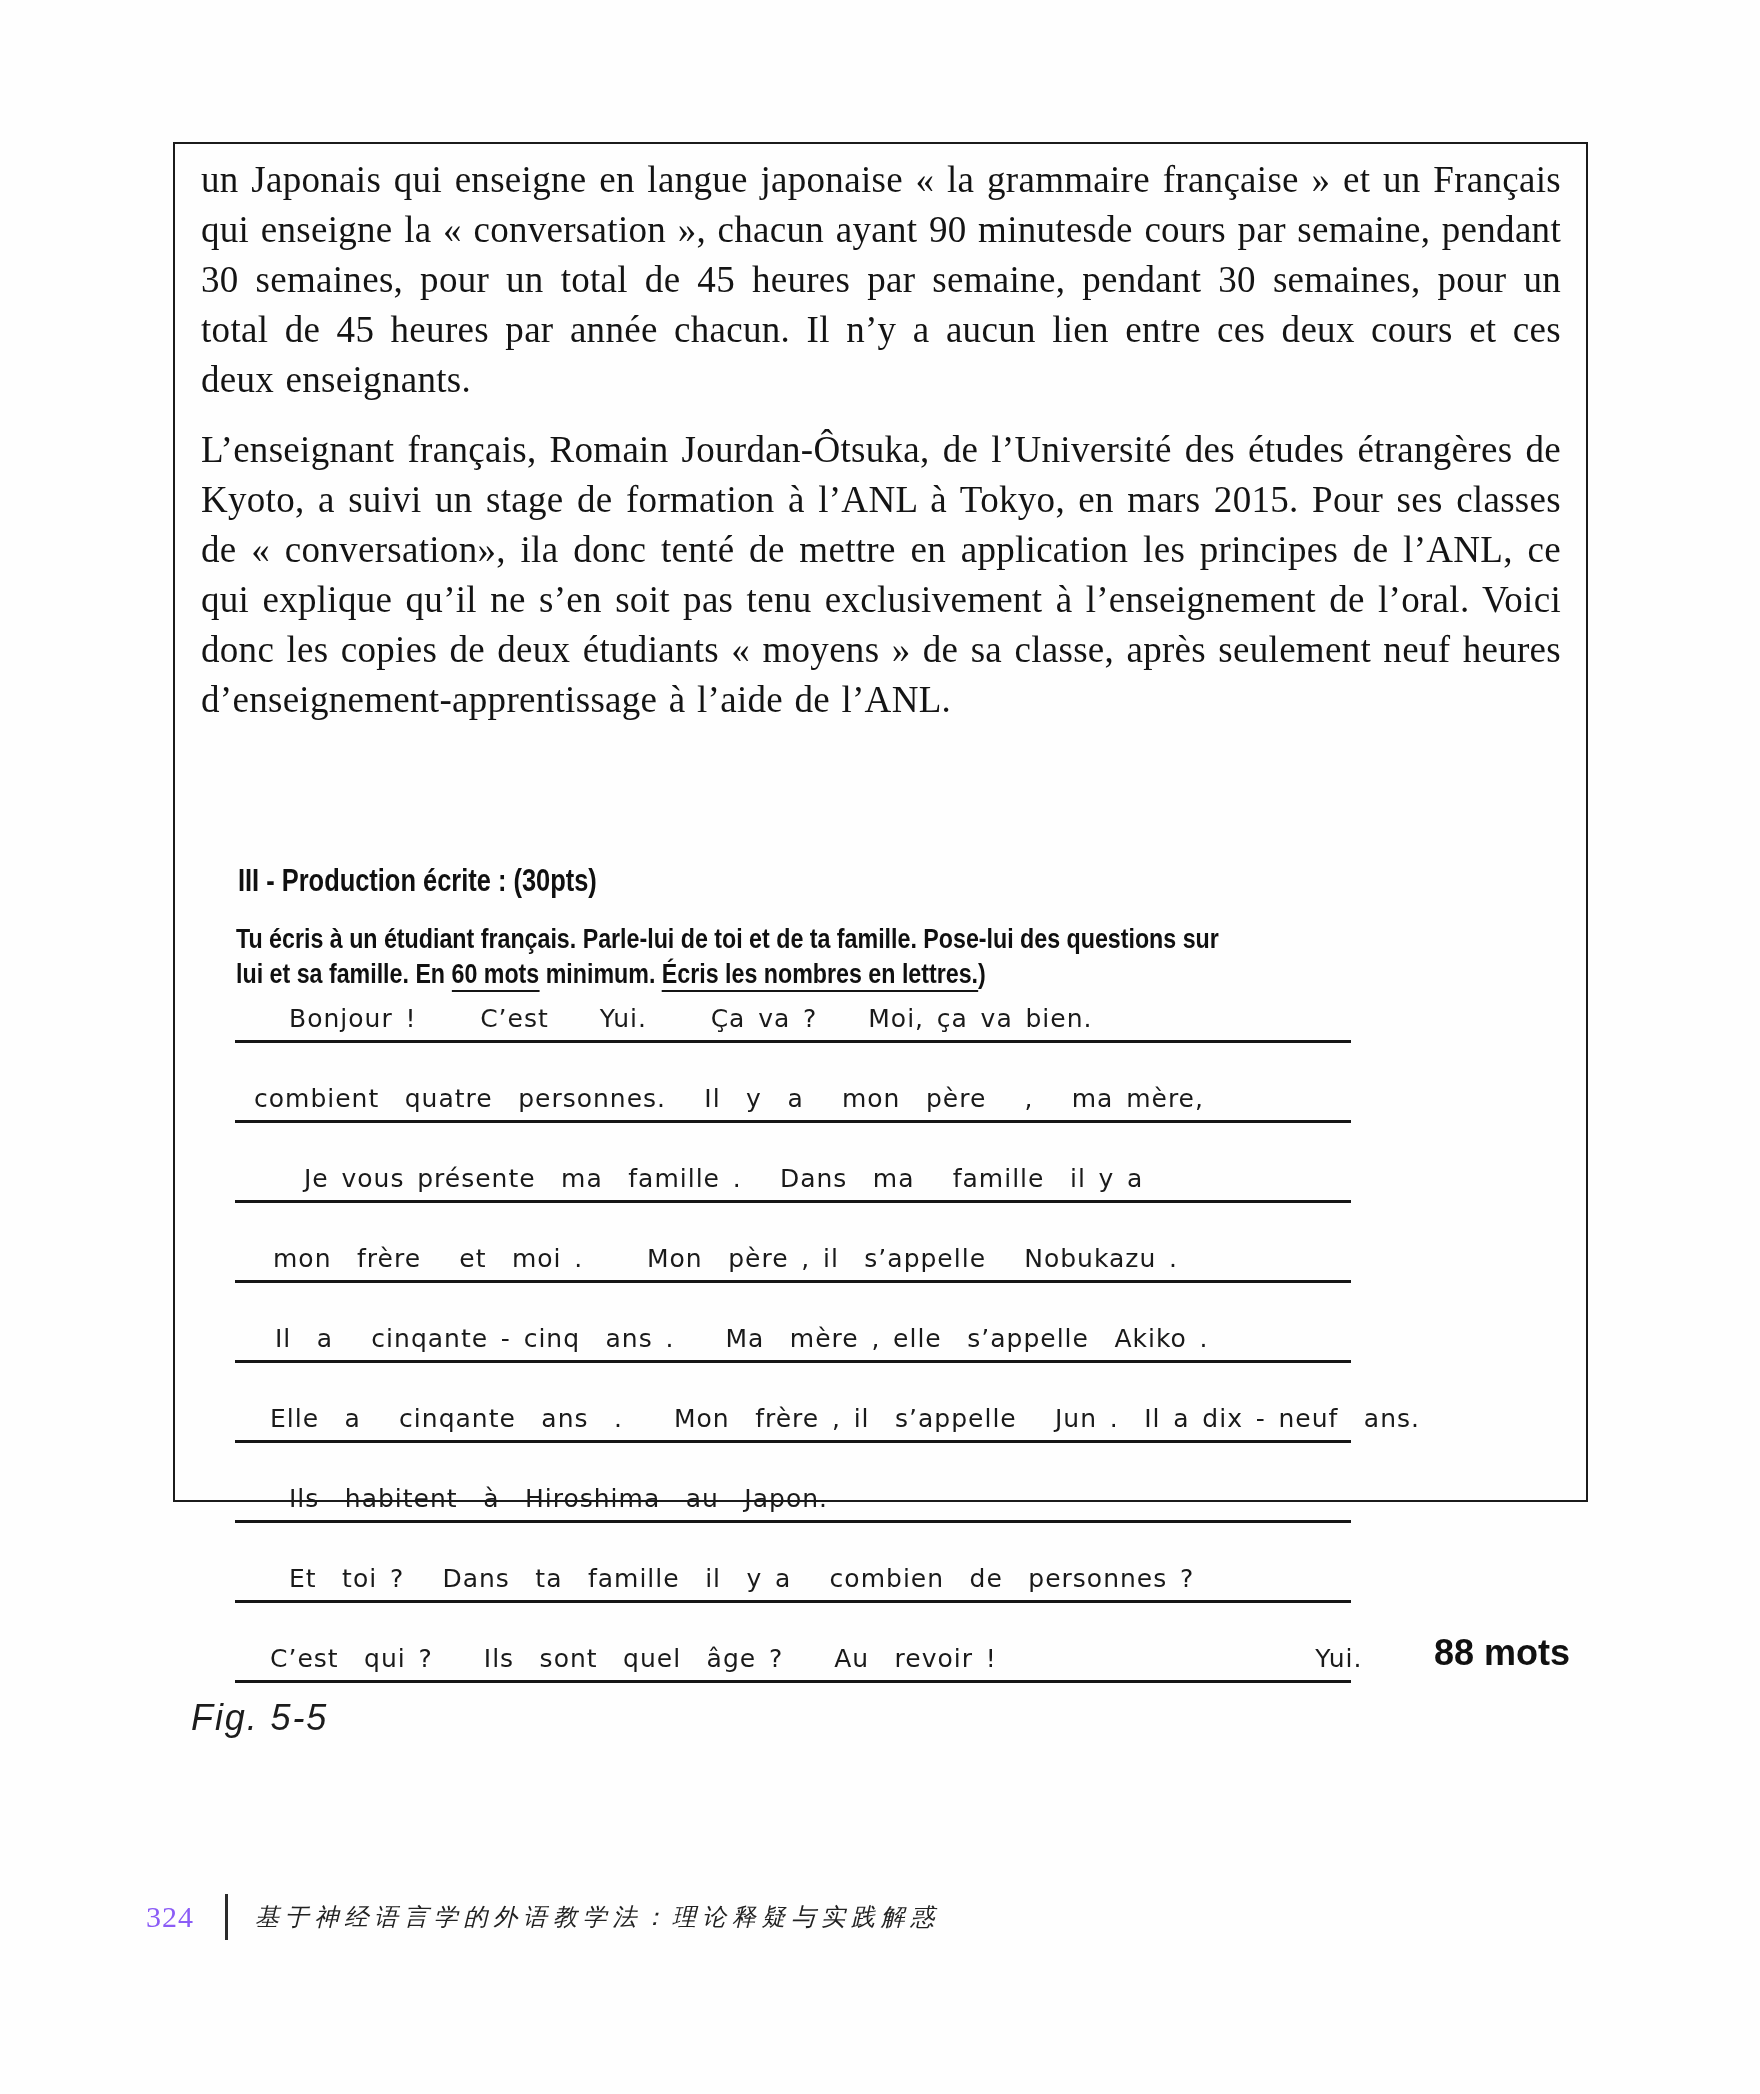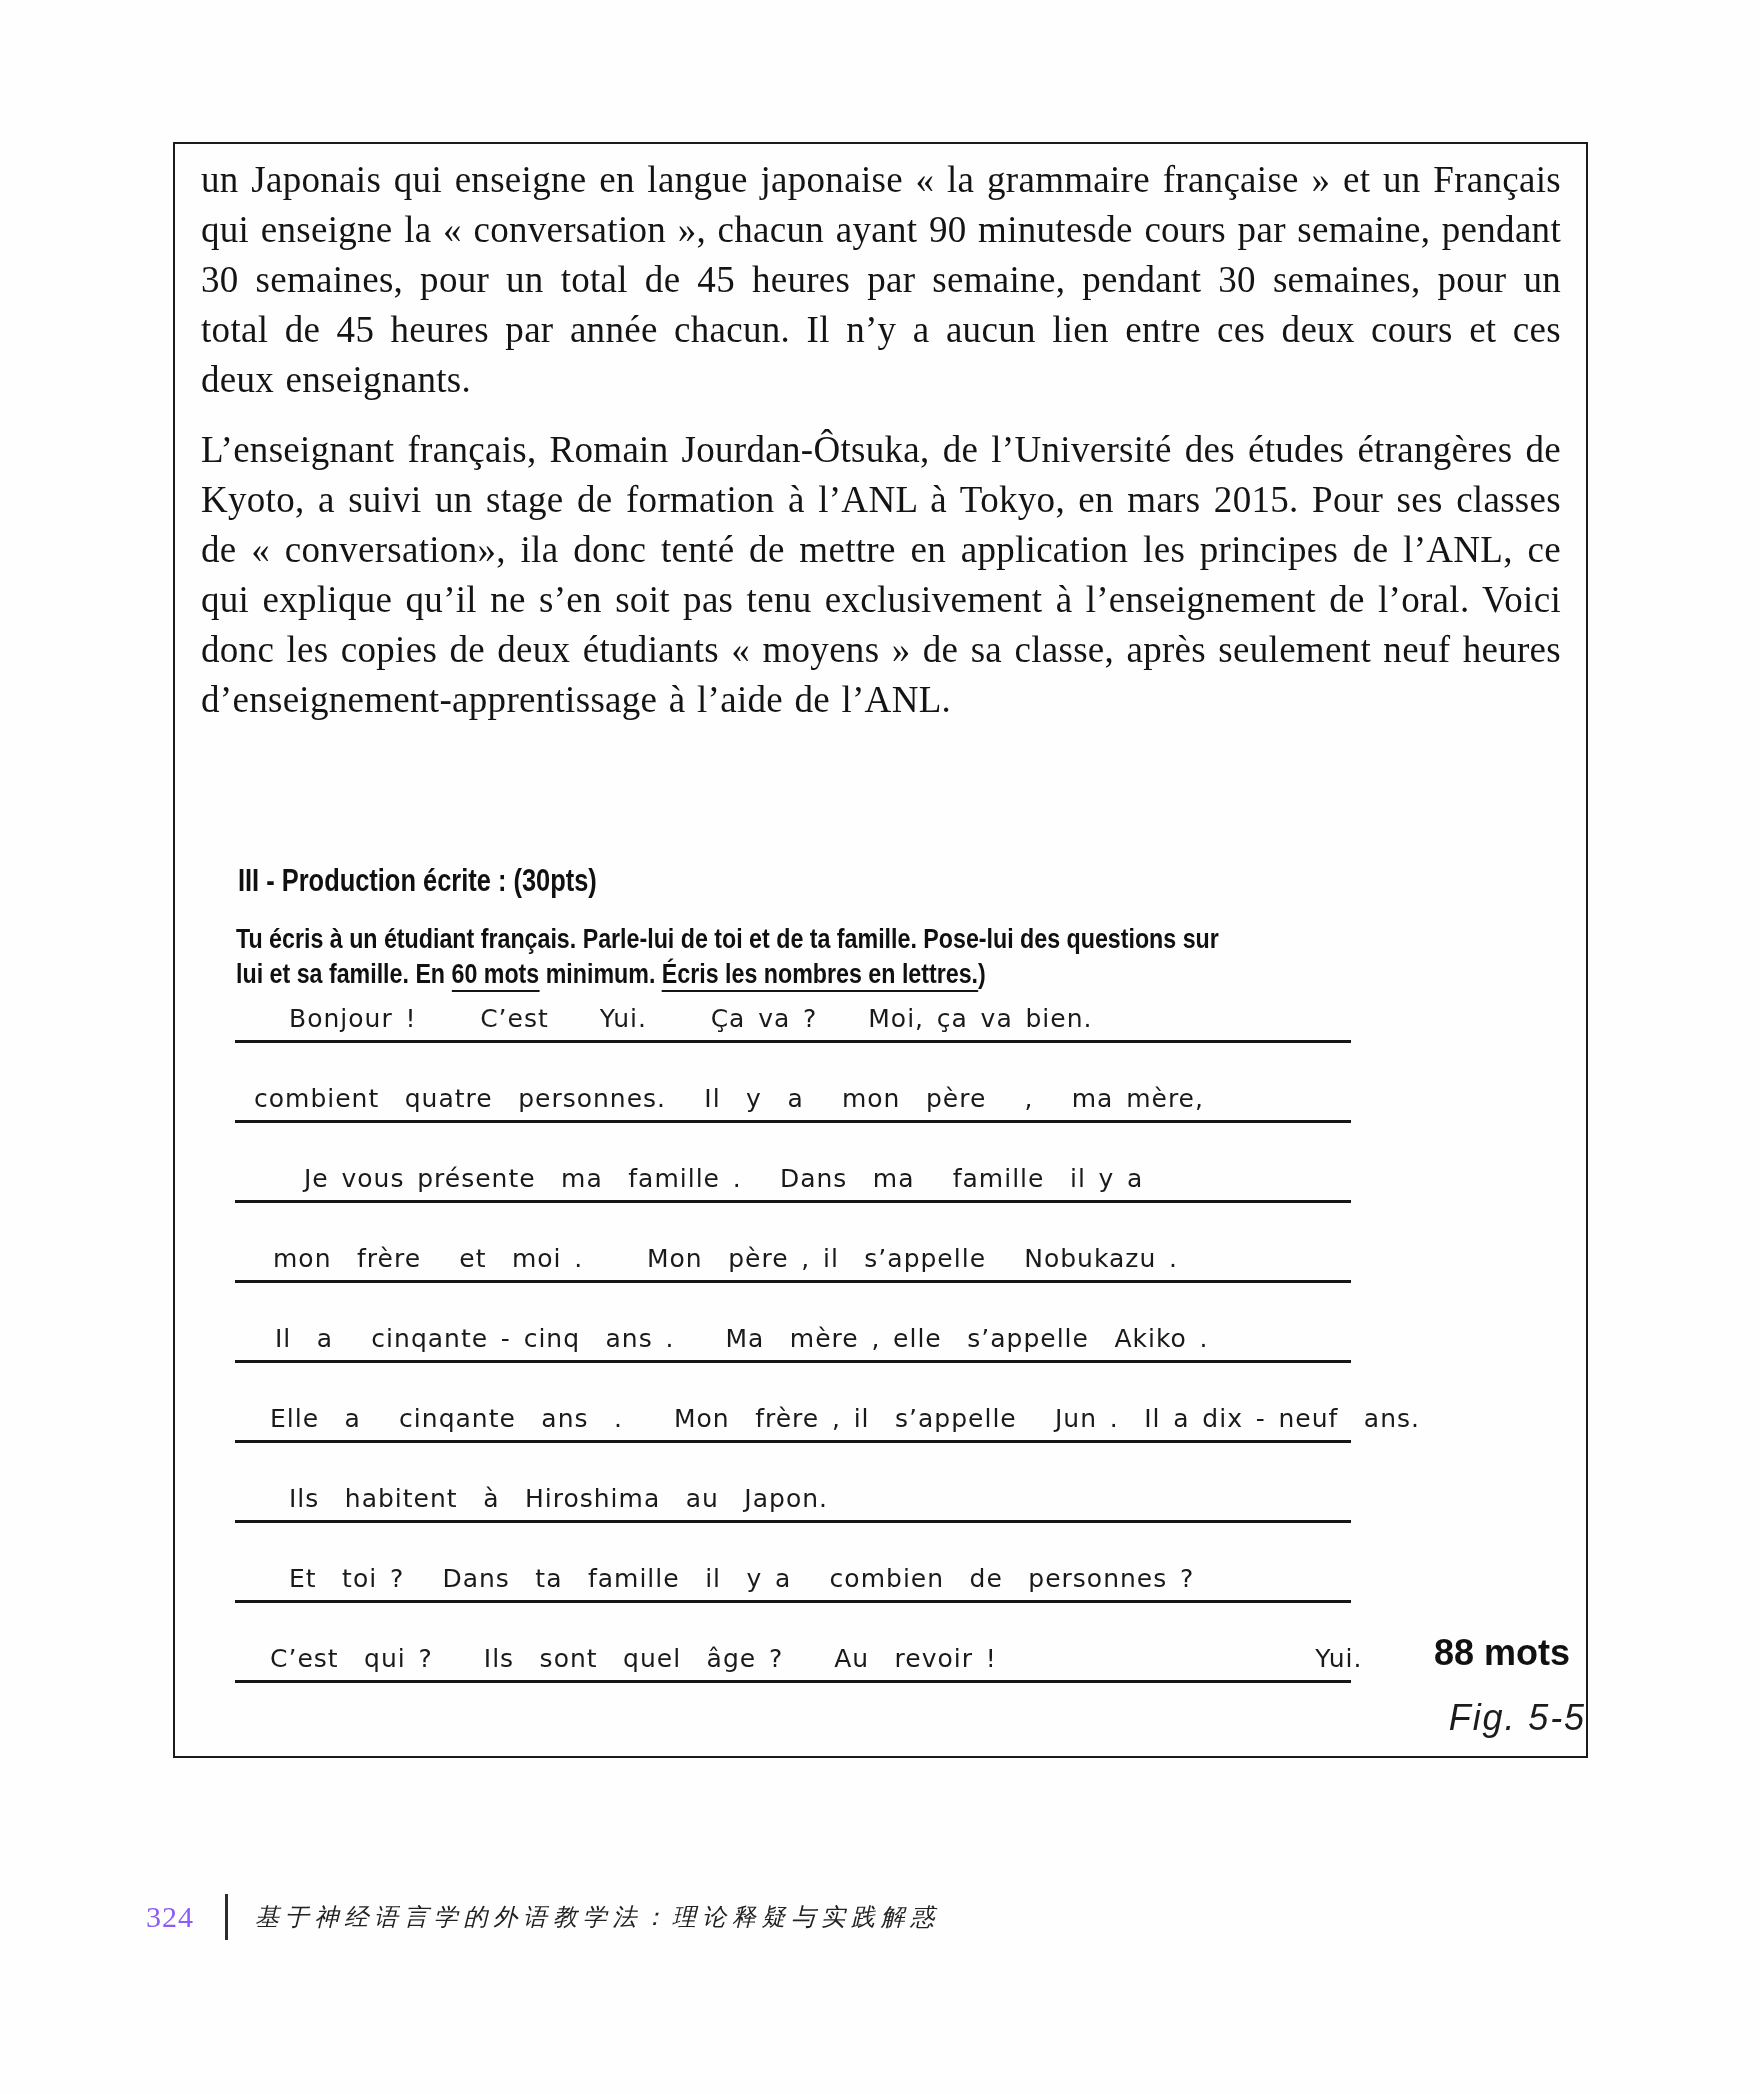--- a/index.html
+++ b/index.html
@@ -1,21 +1,21 @@
 <!DOCTYPE html>
 <html><head>
 <meta charset="utf-8">
 <style>
   html,body { margin:0; padding:0; background:#ffffff; }
   .page {
     position:relative; width:1761px; height:2094px; background:#fefefe;
     font-family:"Liberation Serif", serif; color:#171717; overflow:hidden;
   }
   .content-box {
-    position:absolute; left:173px; top:142px; width:1415px; height:1616px;
+    position:absolute; left:173px; top:142px; width:1415px; height:1360px;
     border:2.9px solid #1b1b1b; box-sizing:border-box; background:#fefefe;
   }
   .body-text {
     position:absolute; left:26px; width:1360px;
     font-size:37px; line-height:50px; letter-spacing:0.3px; word-spacing:1.9px;
     text-align:justify; color:#141414; margin:0;
   }
   .p1 { top:10.6px; }
   .p2 { top:281px; }
   .exam-heading {
@@ -38,21 +38,21 @@
   .hw {
     font-family:"DejaVu Sans", sans-serif; font-size:25px; color:#1a1a1a;
     white-space:pre; letter-spacing:1px; word-spacing:3.8px; padding-bottom:6.7px;
   }
   .sig { position:absolute; right:-11.5px; bottom:6.7px; padding-bottom:0; }
   .word-count {
     position:absolute; right:-219px; bottom:5.8px; white-space:nowrap;
     font-family:"Liberation Sans", sans-serif; font-weight:600; font-size:36px; color:#111;
   }
   .caption {
-    position:absolute; left:0; width:100%; top:1553px; text-align:right;
+    position:absolute; left:16px; width:100%; top:1553px; text-align:left;
     font-family:"Liberation Sans", sans-serif; font-style:italic; font-size:36px;
     letter-spacing:1.9px; color:#1c1c1c;
   }
   .footer {
     position:absolute; left:146px; top:1894px; display:flex; align-items:center;
   }
   .page-number { font-size:30px; color:#8b5cf6; letter-spacing:1px;text-align:right; }
   .footer-divider { width:2.9px; height:46px; background:#2b2b2b; margin:0 27px 0 31px; }
   .book-title {
     font-family:"DejaVu Serif", serif; font-style:italic; font-size:24px;

